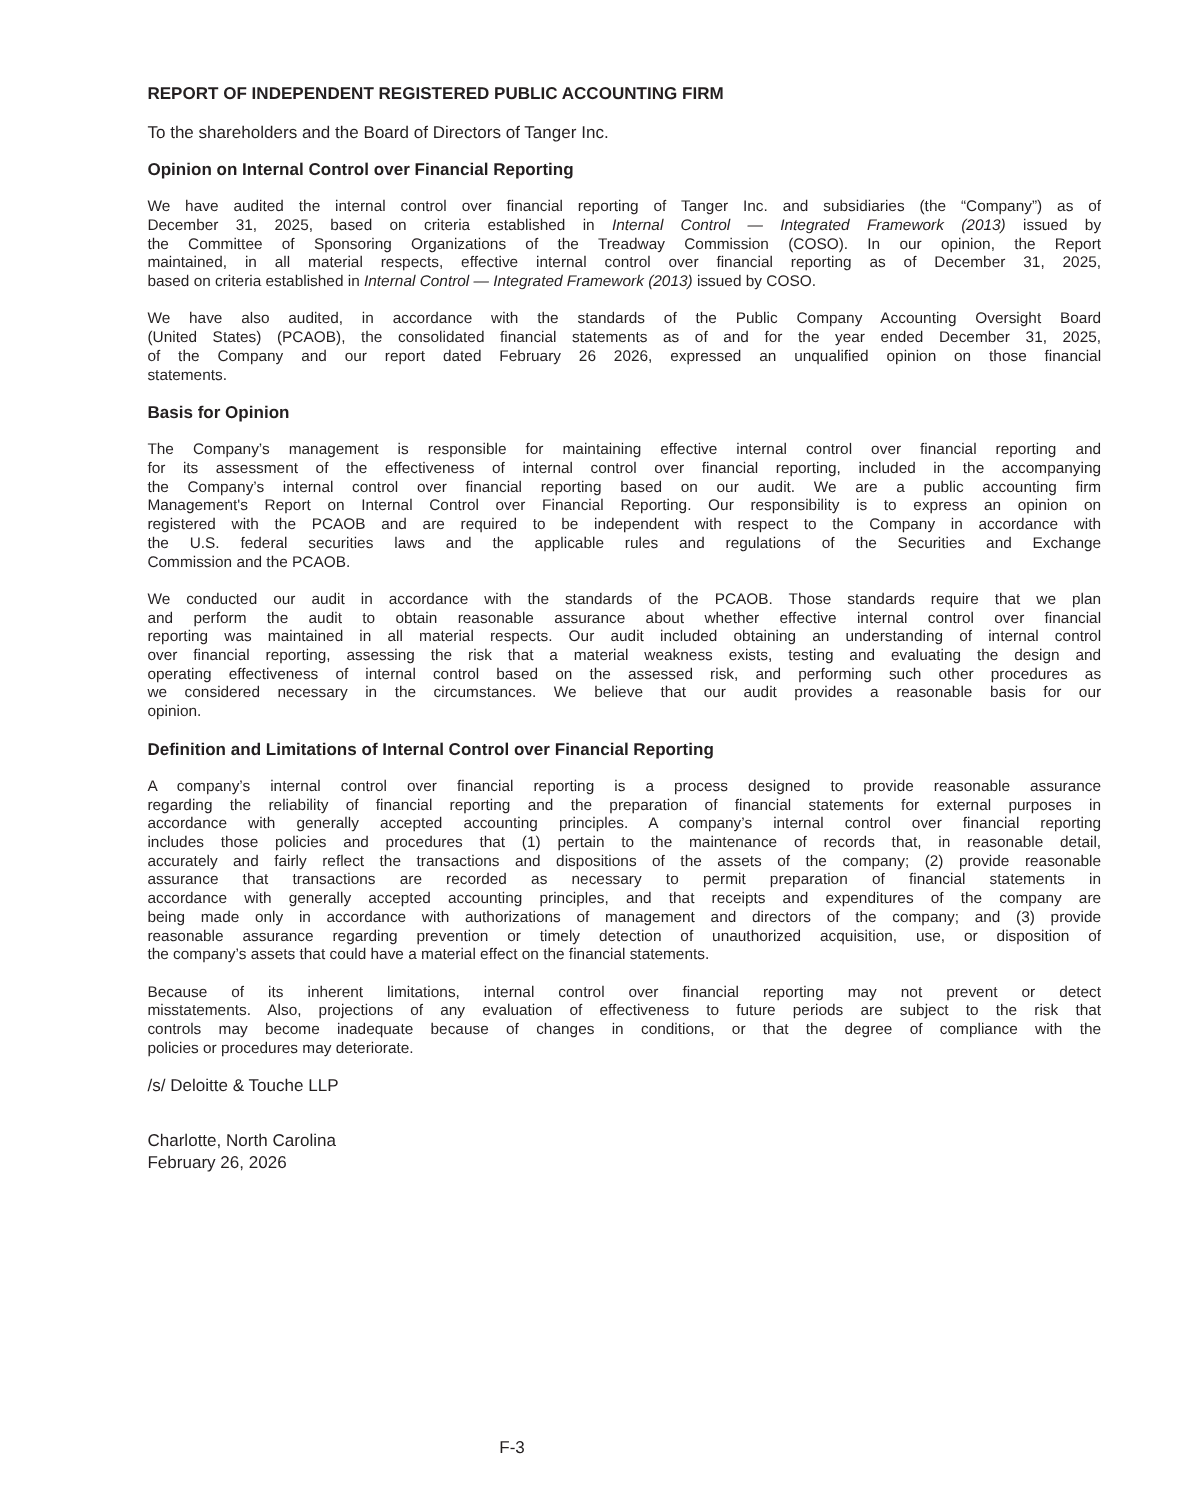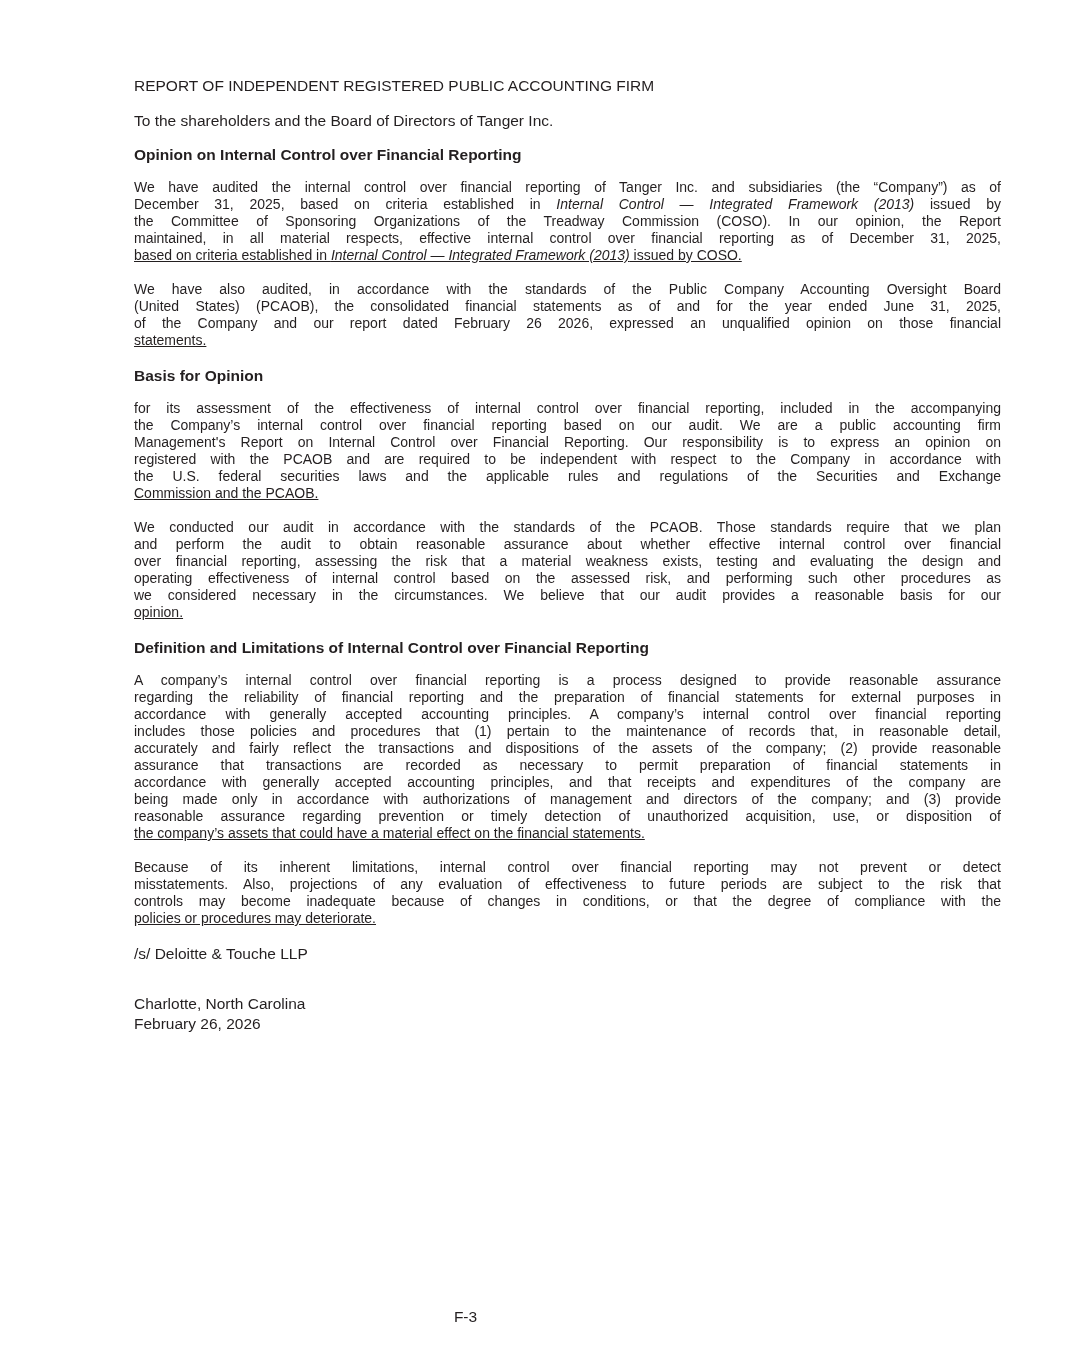--- a/index.html
+++ b/index.html
@@ -1,23 +1,23 @@
 <!DOCTYPE html>
 <html><head>
 <meta charset="utf-8">
 <style>
   html, body { margin: 0; padding: 0; background: #ffffff; }
   body { width: 1073px; height: 1365px; position: relative; overflow: hidden;
          font-family: "Liberation Sans", sans-serif; color: #231f20; }
   .page { position: absolute; left: 134px; top: 76px; width: 867px; }
-  .title { font-weight: normal; font-size: 15.5px; line-height: 19px; margin: 0 0 15px 0; letter-spacing: 0; }
+  .title { font-weight: bold; font-size: 15.5px; line-height: 19px; margin: 0 0 15px 0; letter-spacing: 0; }
   .heading { font-weight: bold; font-size: 15.5px; line-height: 19px; margin: 0 0 15px 0; }
   .para { font-size: 14px; line-height: 17px; margin: 0 0 17px 0; }
   .line { display: block; text-align: justify; text-align-last: justify; white-space: nowrap; height: 17px; }
-  .line.last { text-align-last: left; text-decoration: underline; }
+  .line.last { text-align-last: left; }
   .line i { font-style: italic; }
   .salutation { font-size: 15.5px; line-height: 19px; margin: 16px 0 15px 0; }
   .sig { font-size: 15.5px; line-height: 19px; margin: 0 0 17px 0; }
   .city { font-size: 15.5px; line-height: 20px; margin: 0; }
   .pagenum { position: absolute; top: 1308px; left: 0; width: 931px; text-align: center; font-size: 15.5px; }
 </style>
 </head>
 <body>
 
 <div class="page">
@@ -27,36 +27,38 @@
       <div class="heading">Opinion on Internal Control over Financial Reporting</div>
       <div class="para">
         <span class="line">We have audited the internal control over financial reporting of Tanger Inc. and subsidiaries (the “Company”) as of</span>
         <span class="line">December 31, 2025, based on criteria established in <i>Internal Control — Integrated Framework (2013)</i> issued by</span>
         <span class="line">the Committee of Sponsoring Organizations of the Treadway Commission (COSO). In our opinion, the Report</span>
         <span class="line">maintained, in all material respects, effective internal control over financial reporting as of December 31, 2025,</span>
         <span class="line last">based on criteria established in <i>Internal Control — Integrated Framework (2013)</i> issued by COSO.</span>
       </div>
       <div class="para">
         <span class="line">We have also audited, in accordance with the standards of the Public Company Accounting Oversight Board</span>
-        <span class="line">(United States) (PCAOB), the consolidated financial statements as of and for the year ended June 31, 2025,</span>
+        <span class="line">(United States) (PCAOB), the consolidated financial statements as of and for the year ended December 31, 2025,</span>
         <span class="line">of the Company and our report dated February 26 2026, expressed an unqualified opinion on those financial</span>
         <span class="line last">statements.</span>
       </div>
       <div class="heading">Basis for Opinion</div>
       <div class="para">
+        <span class="line">The Company’s management is responsible for maintaining effective internal control over financial reporting and</span>
         <span class="line">for its assessment of the effectiveness of internal control over financial reporting, included in the accompanying</span>
         <span class="line">the Company’s internal control over financial reporting based on our audit. We are a public accounting firm</span>
         <span class="line">Management's Report on Internal Control over Financial Reporting. Our responsibility is to express an opinion on</span>
         <span class="line">registered with the PCAOB and are required to be independent with respect to the Company in accordance with</span>
         <span class="line">the U.S. federal securities laws and the applicable rules and regulations of the Securities and Exchange</span>
         <span class="line last">Commission and the PCAOB.</span>
       </div>
       <div class="para">
         <span class="line">We conducted our audit in accordance with the standards of the PCAOB. Those standards require that we plan</span>
         <span class="line">and perform the audit to obtain reasonable assurance about whether effective internal control over financial</span>
+        <span class="line">reporting was maintained in all material respects. Our audit included obtaining an understanding of internal control</span>
         <span class="line">over financial reporting, assessing the risk that a material weakness exists, testing and evaluating the design and</span>
         <span class="line">operating effectiveness of internal control based on the assessed risk, and performing such other procedures as</span>
         <span class="line">we considered necessary in the circumstances. We believe that our audit provides a reasonable basis for our</span>
         <span class="line last">opinion.</span>
       </div>
       <div class="heading">Definition and Limitations of Internal Control over Financial Reporting</div>
       <div class="para">
         <span class="line">A company’s internal control over financial reporting is a process designed to provide reasonable assurance</span>
         <span class="line">regarding the reliability of financial reporting and the preparation of financial statements for external purposes in</span>
         <span class="line">accordance with generally accepted accounting principles. A company’s internal control over financial reporting</span>

